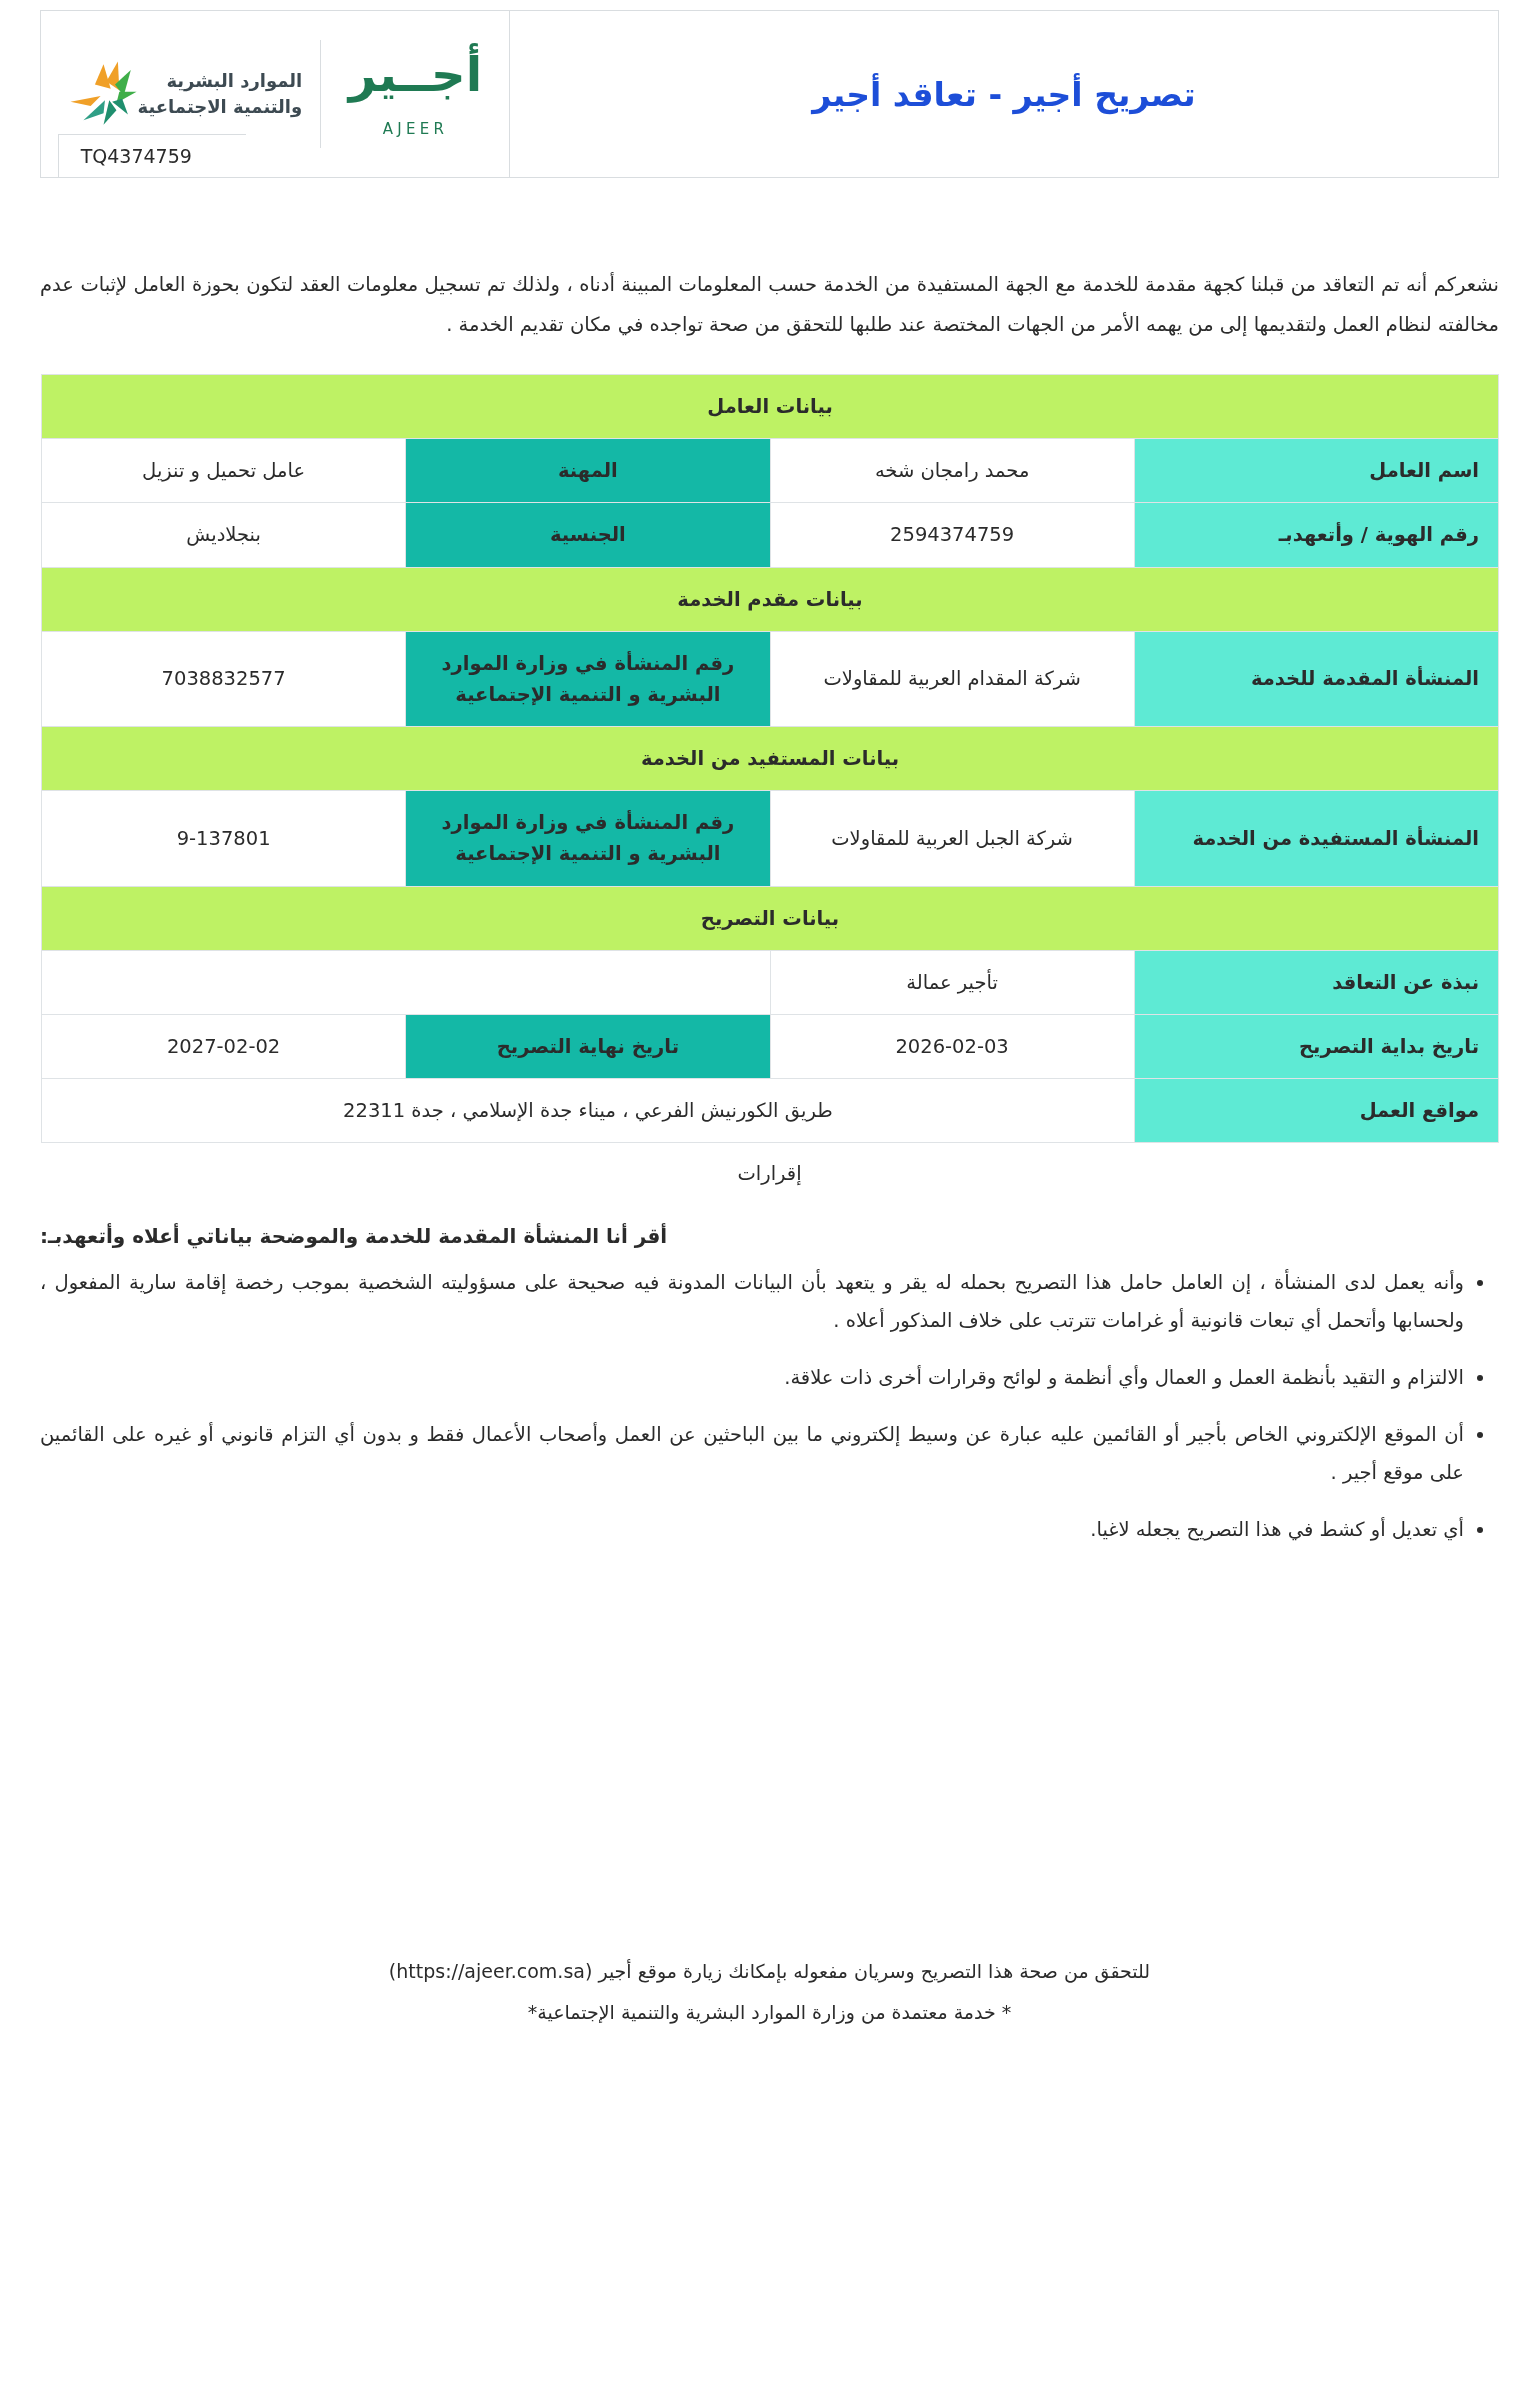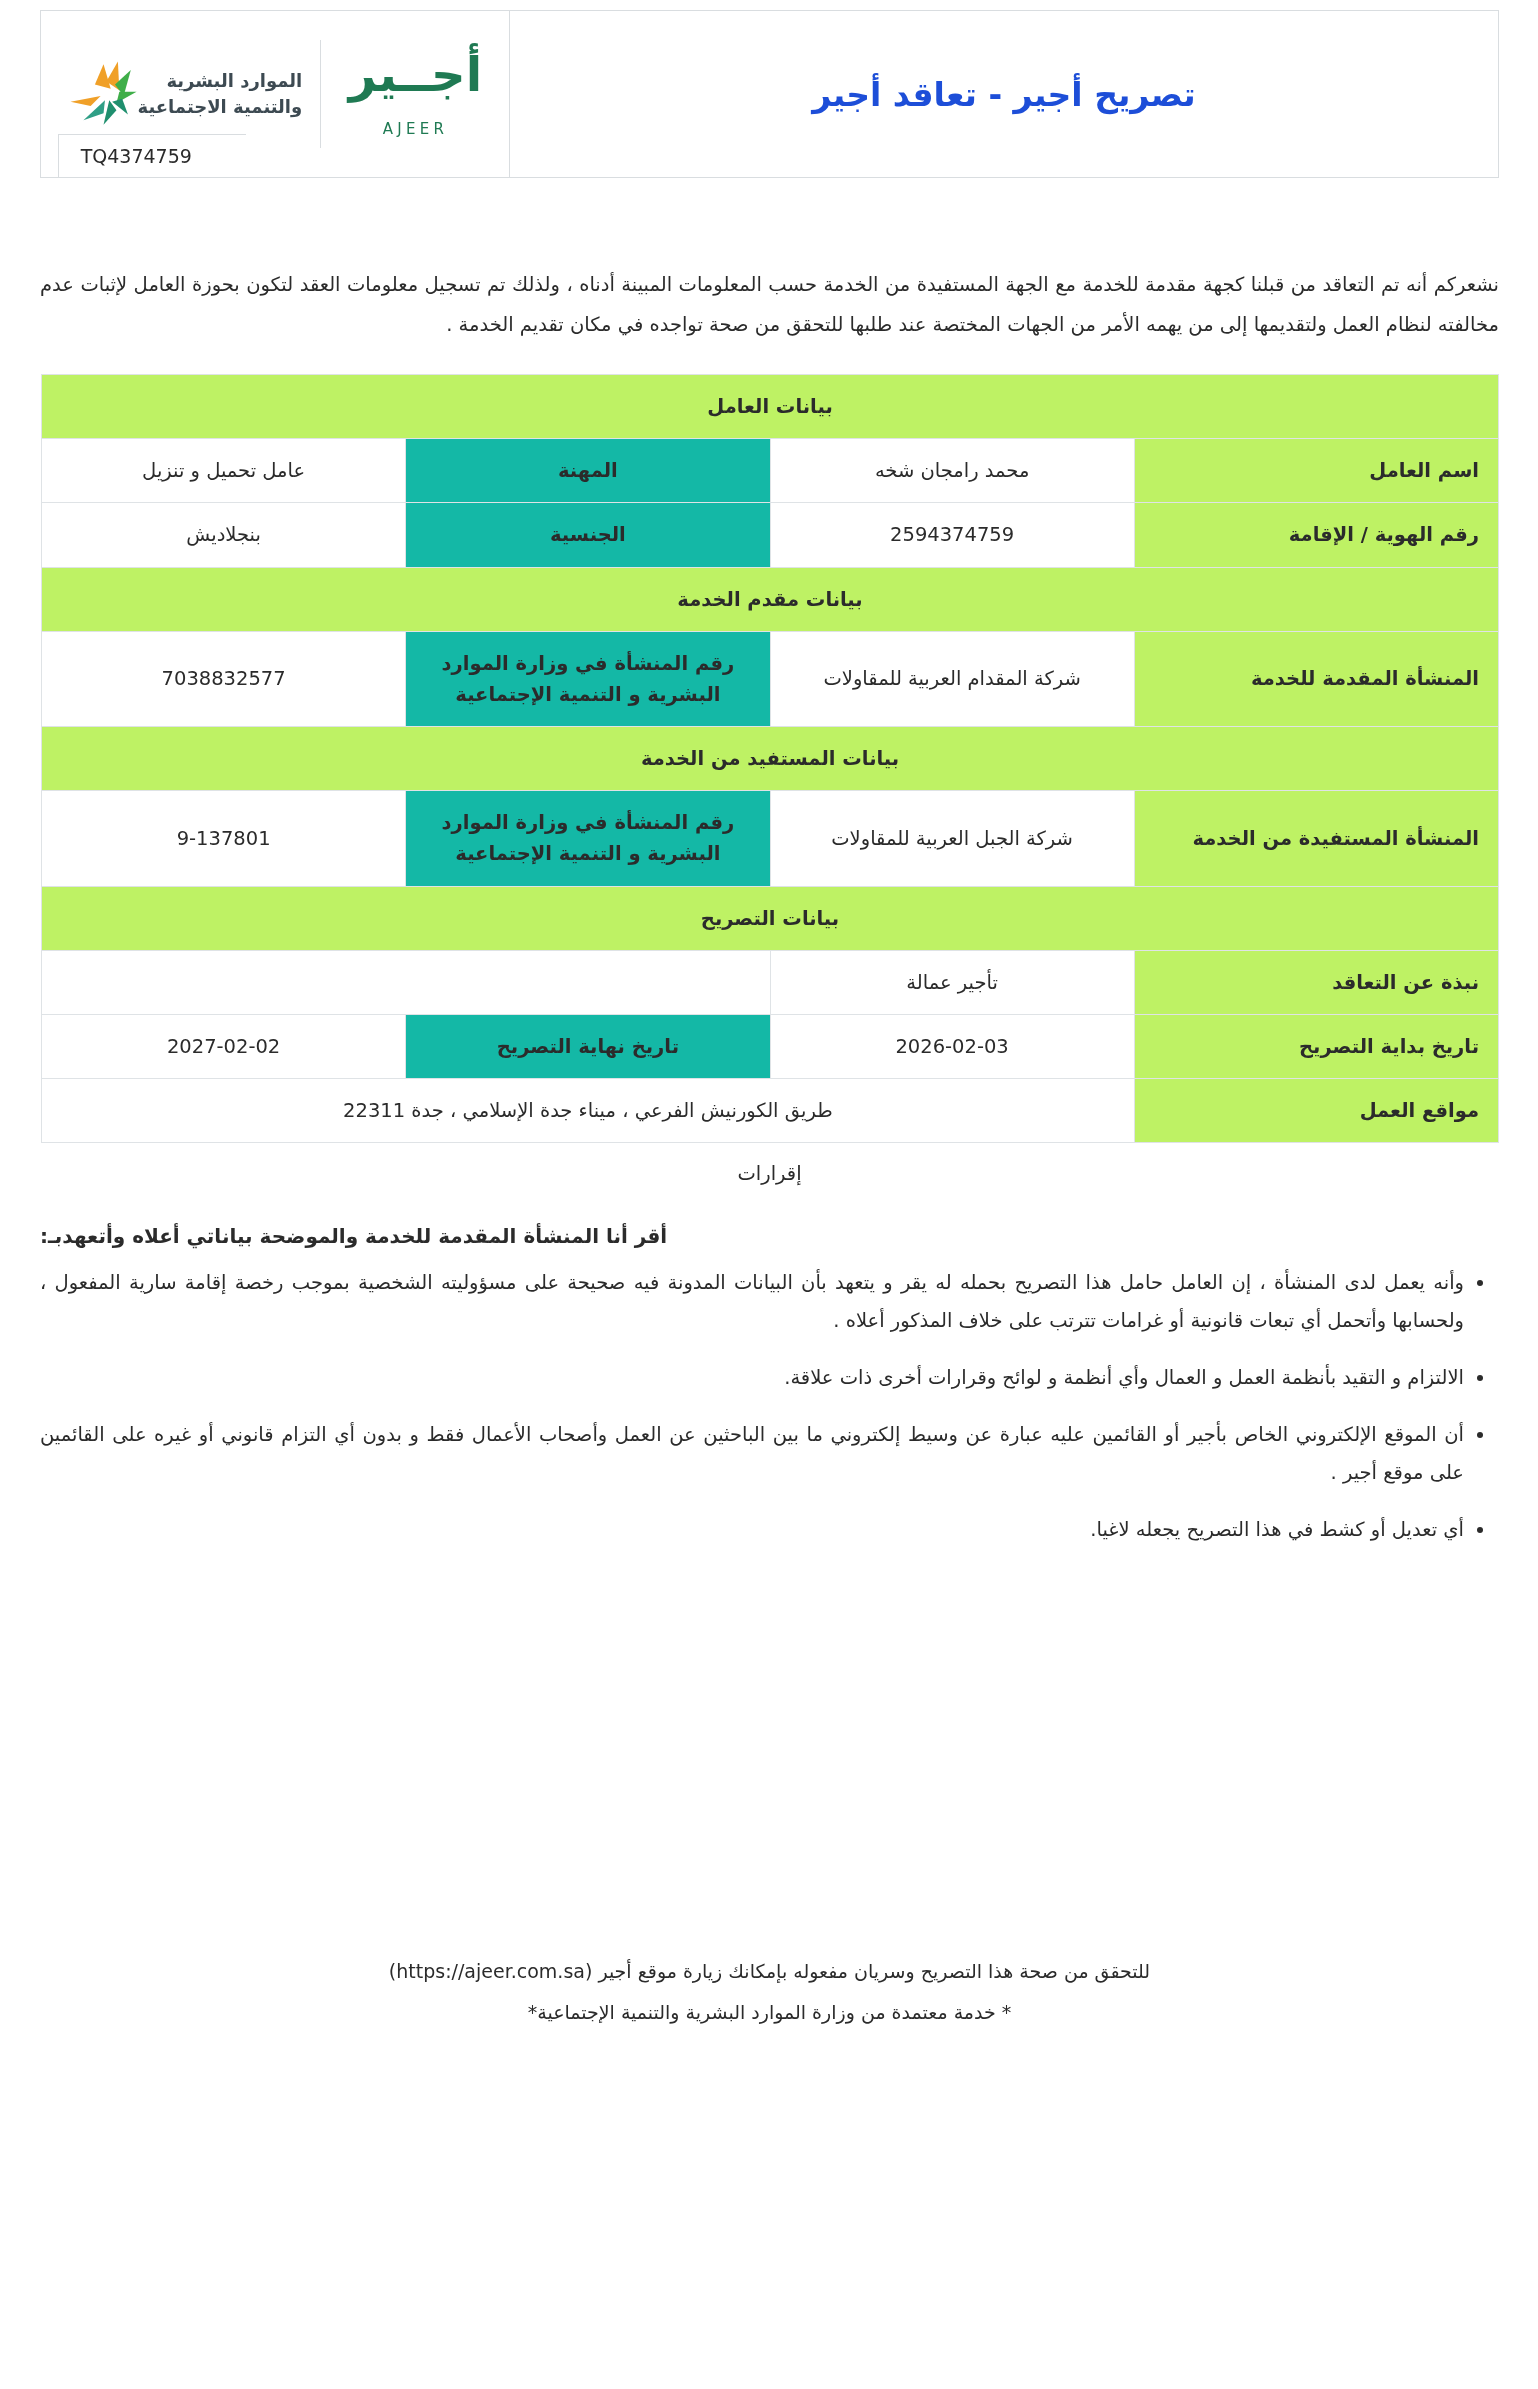--- a/index.html
+++ b/index.html
@@ -136,21 +136,21 @@
   }
   .section-head {
     background: #bef264;
     text-align: center;
     font-weight: bold;
     font-size: 21.7px;
     color: #2b2b2b;
     padding: 19px 7.2px;
   }
   .lbl {
-    background: #bef264;
+    background: #5eead4;
     font-weight: bold;
     text-align: right;
     width: 217px;
     color: #2b2b2b;
   }
   .val {
     text-align: center;
     color: #2b2b2b;
   }
   .lbl2 {
@@ -254,21 +254,21 @@
       <tr>
         <td class="section-head" colspan="4">بيانات العامل</td>
       </tr>
       <tr>
         <td class="lbl">اسم العامل</td>
         <td class="val">محمد رامجان شخه</td>
         <td class="lbl2">المهنة</td>
         <td class="val2">عامل تحميل و تنزيل</td>
       </tr>
       <tr>
-        <td class="lbl">رقم الهوية / الإقامة</td>
+        <td class="lbl">رقم الهوية / وأتعهدبـ</td>
         <td class="val">2594374759</td>
         <td class="lbl2">الجنسية</td>
         <td class="val2">بنجلاديش</td>
       </tr>
 
       <tr>
         <td class="section-head" colspan="4">بيانات مقدم الخدمة</td>
       </tr>
       <tr>
         <td class="lbl">المنشأة المقدمة للخدمة</td>

